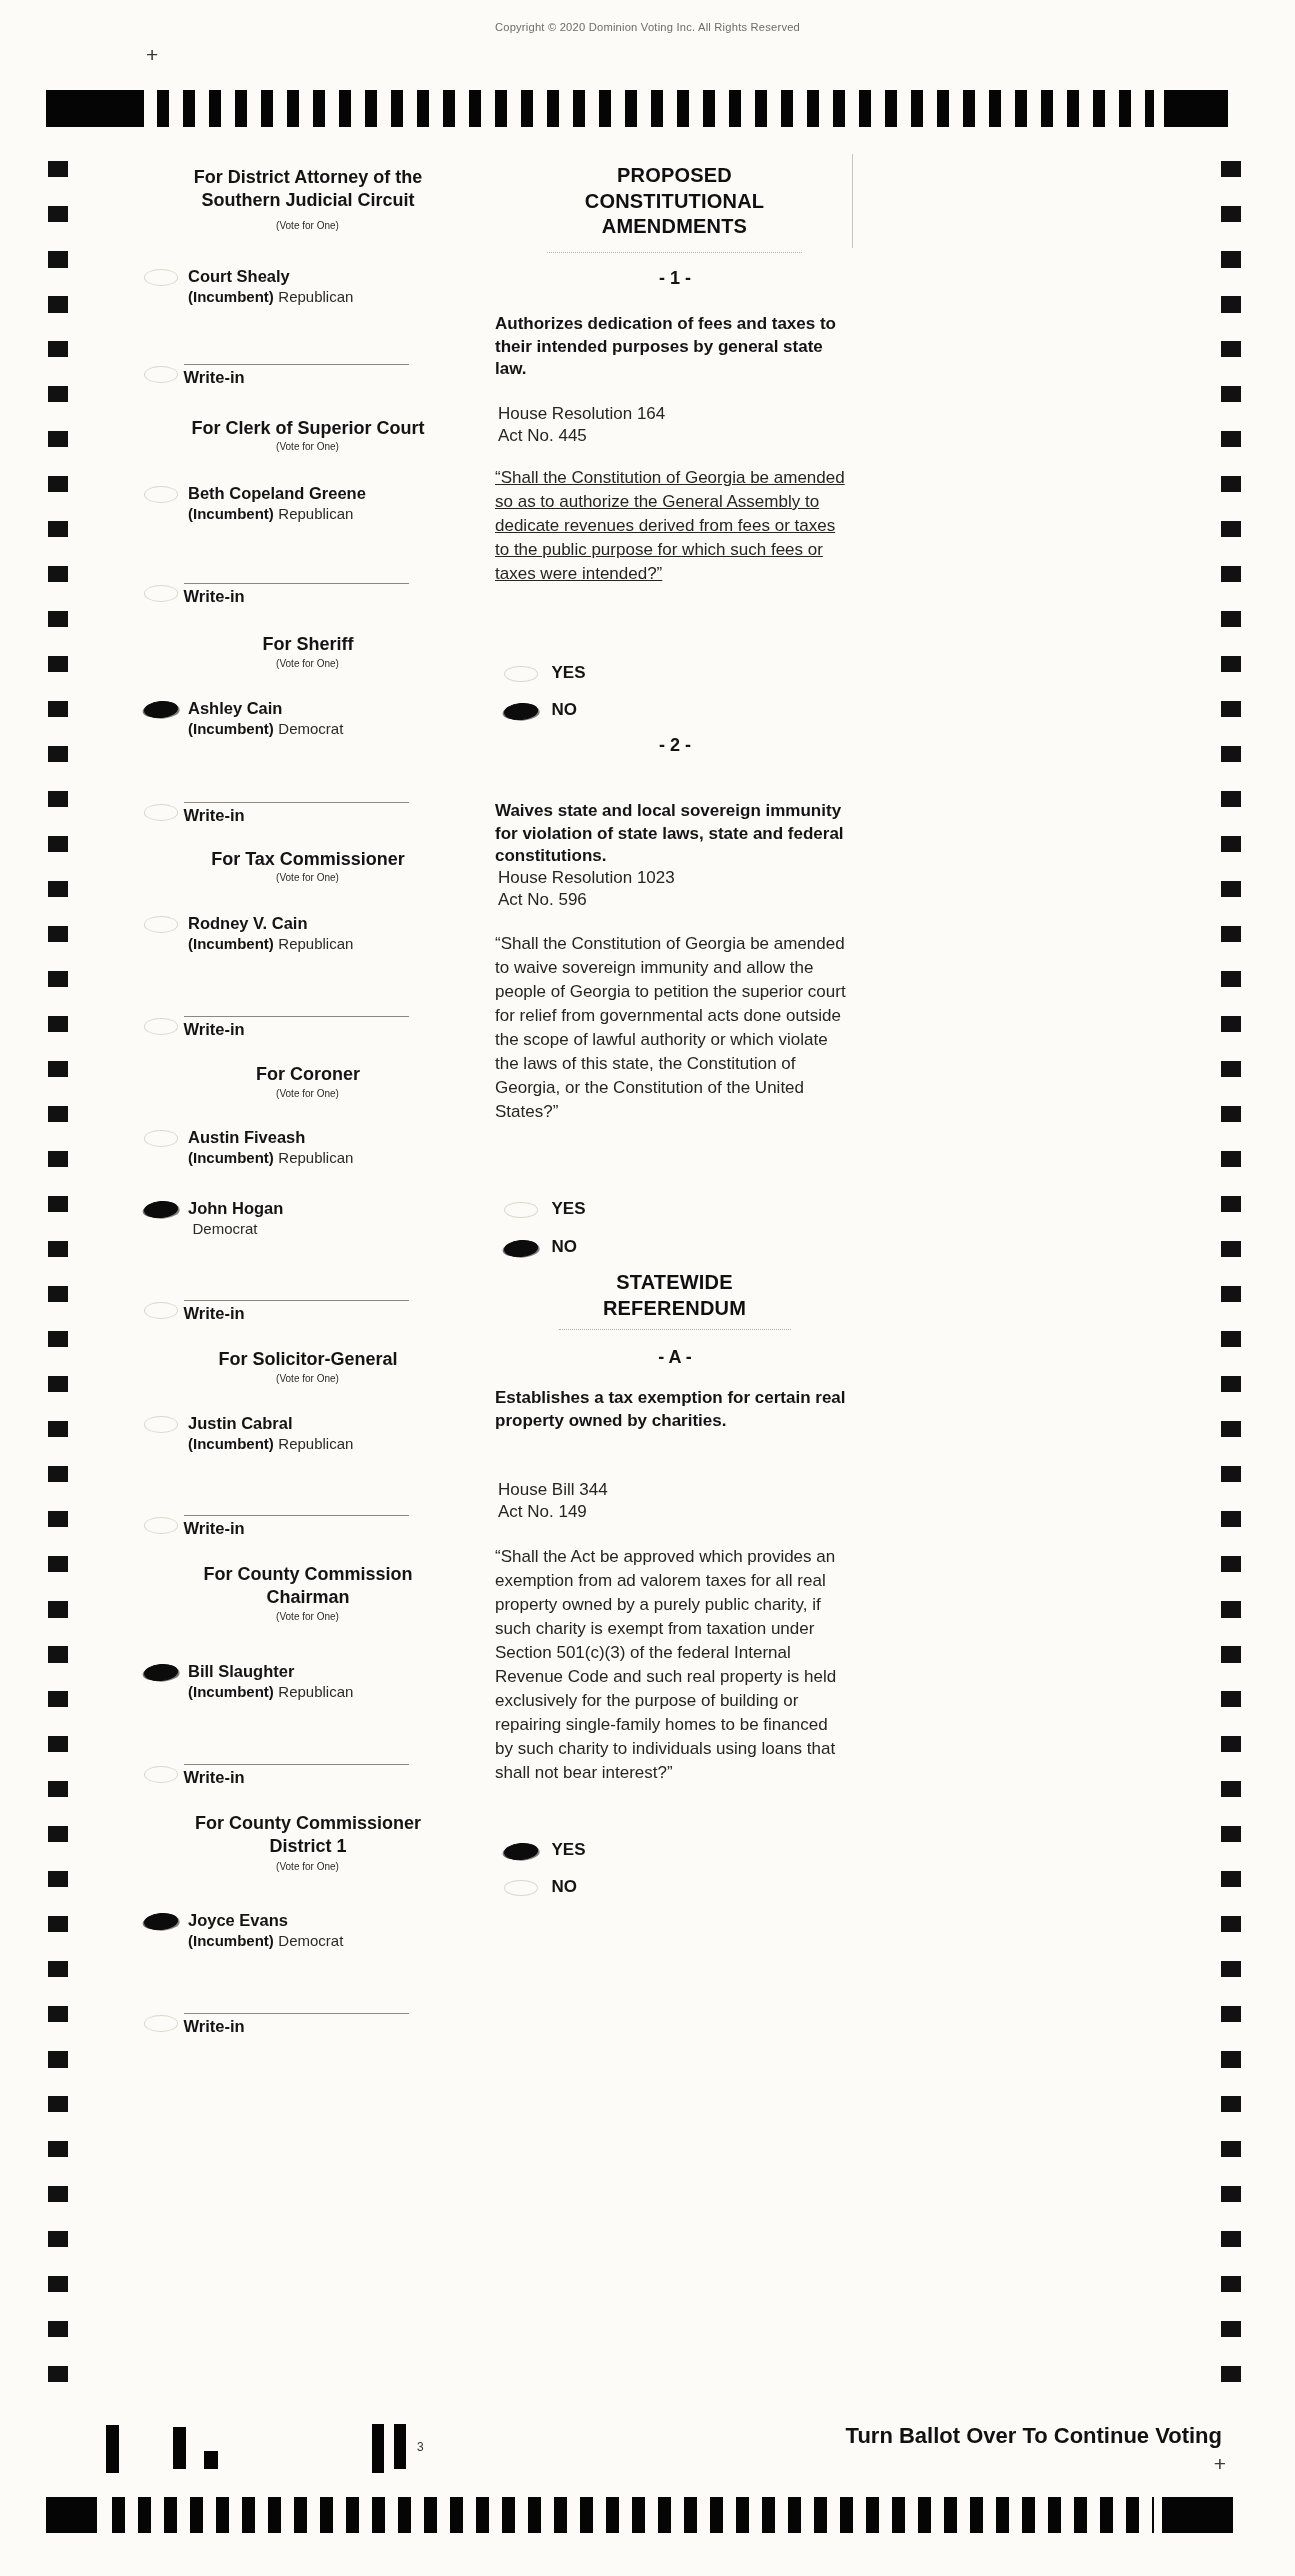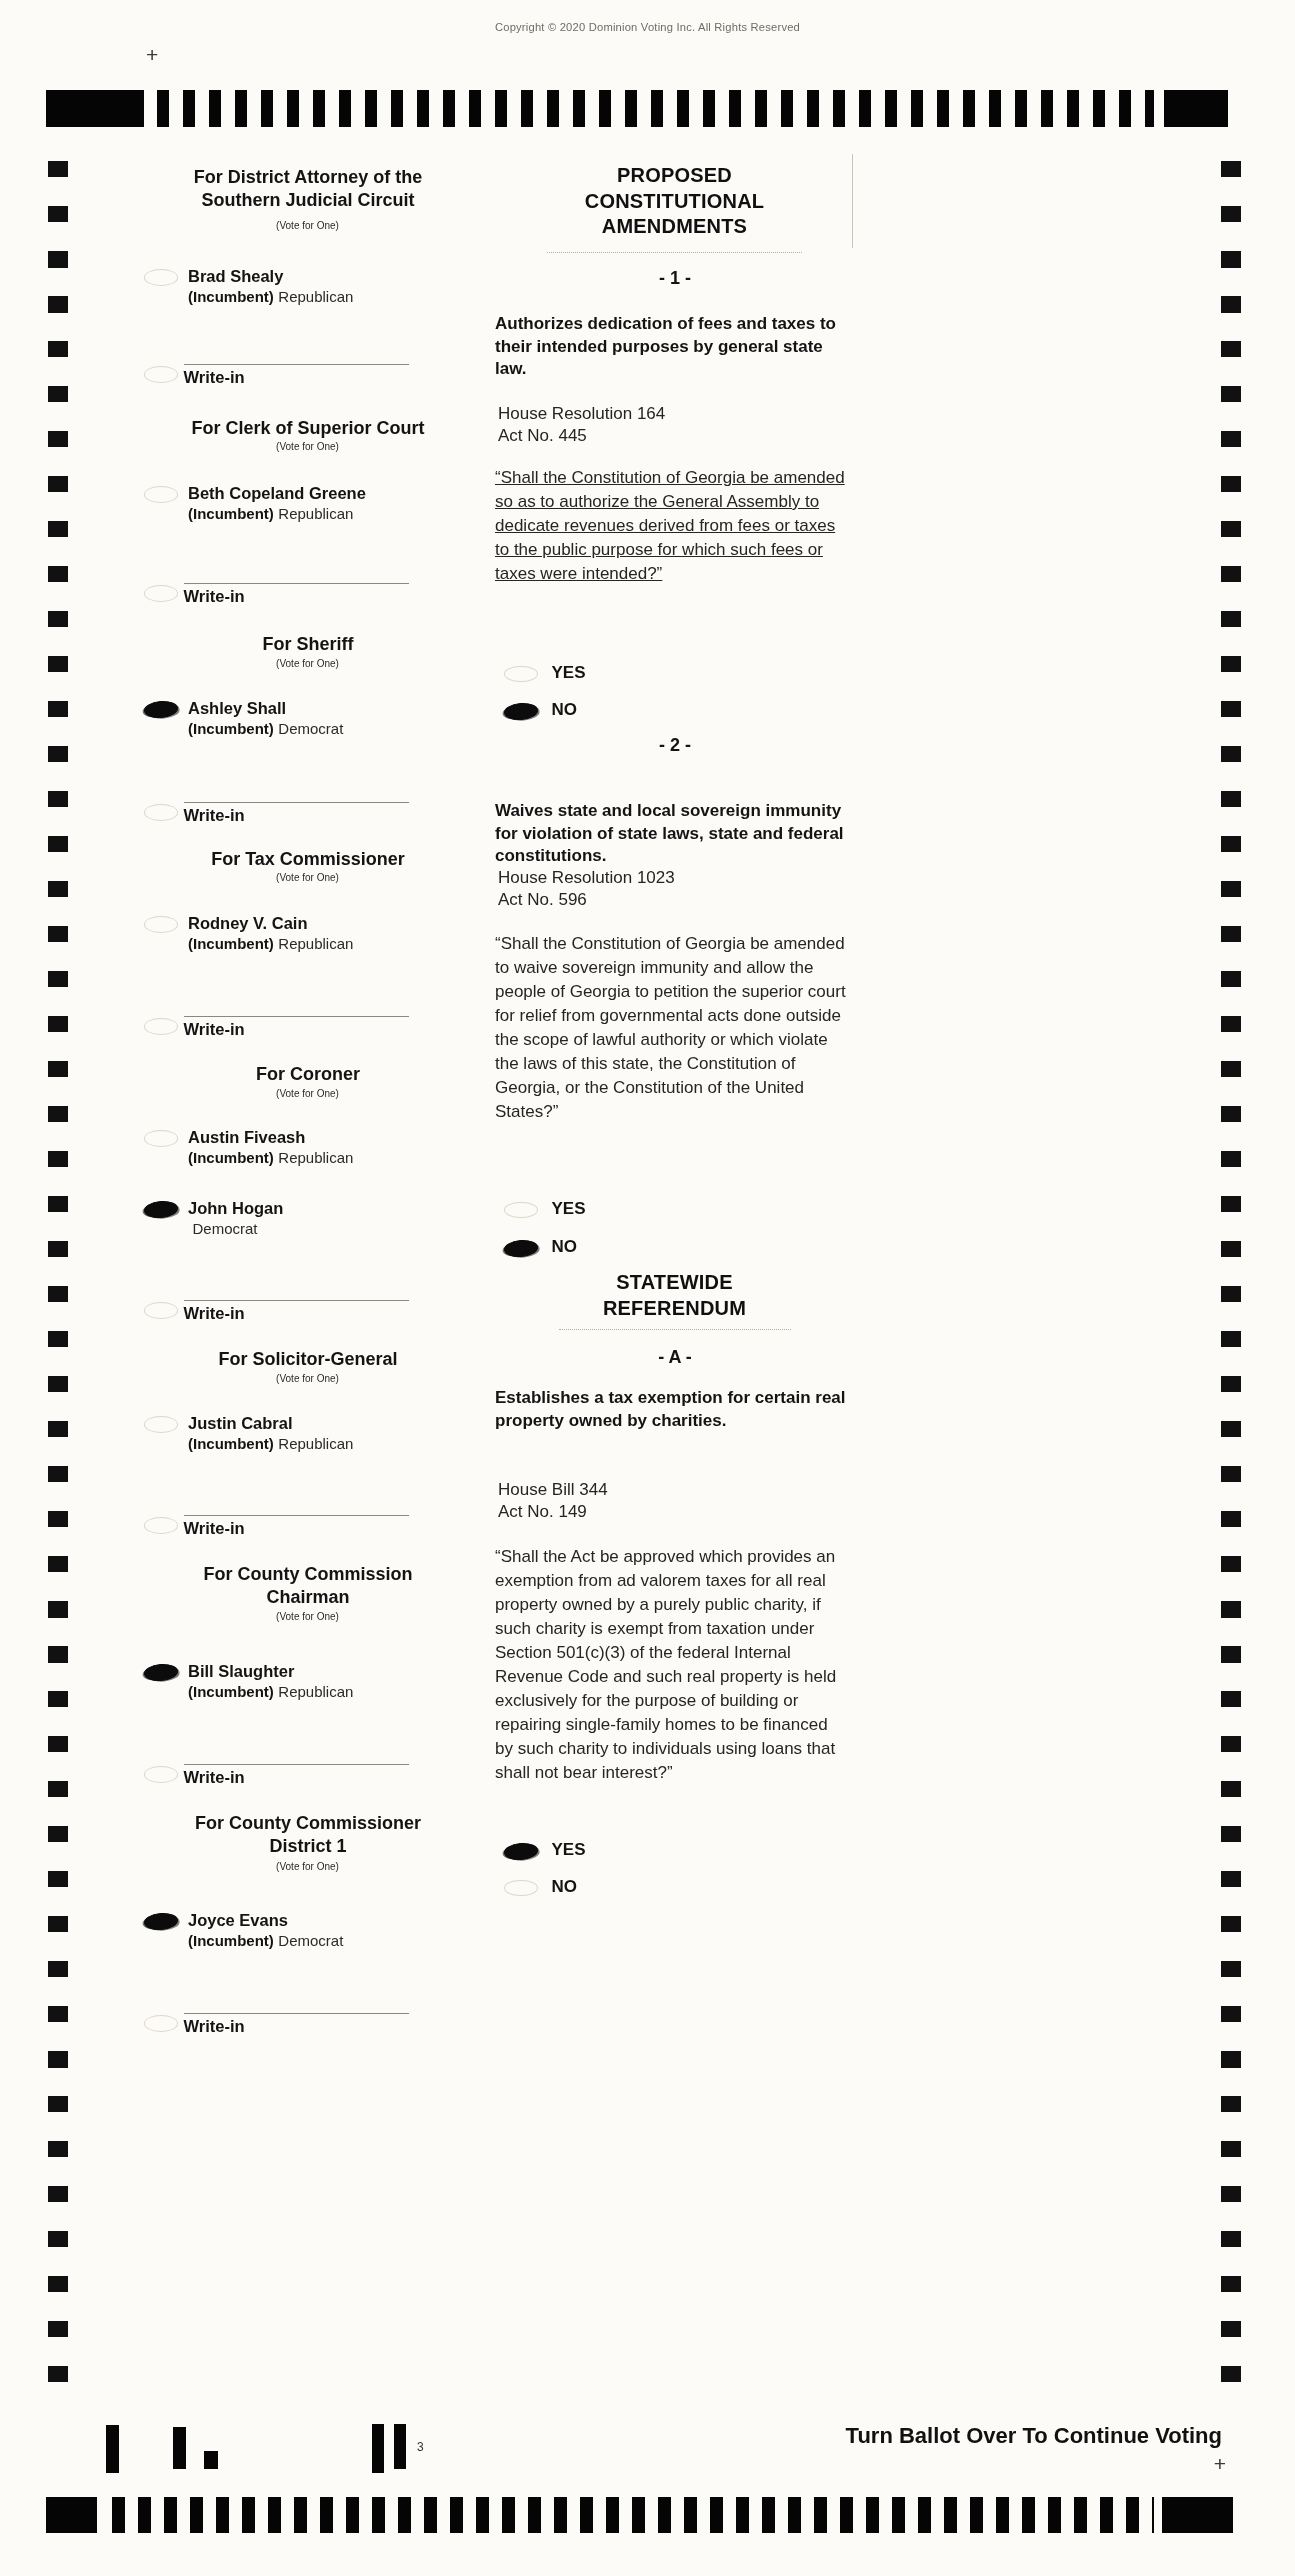--- a/index.html
+++ b/index.html
@@ -88,21 +88,21 @@
 
   <div class="vline" style="left:852px;top:154px;height:94px;"></div>
 
   <div class="col-left">
 
     <div class="ctitle" style="top:166px;">For District Attorney of the Southern Judicial Circuit</div>
     <div class="cvote" style="top:220px;">(Vote for One)</div>
     <div class="cand" style="top:267px;">
       <span class="oval faint"></span>
       <div class="ctext">
-        <div class="cname">Brad Shealy</div>
+        <div class="cname">Court Shealy</div>
         <div class="cparty"><span class="inc">(Incumbent)</span><span>Republican</span></div>
       </div>
     </div>
     <div class="writein" style="top:364px;">
       <span class="oval faint"></span>
       <div class="wbox">
         <div class="wlabel">Write-in</div>
       </div>
     </div>
 
@@ -120,21 +120,21 @@
       <div class="wbox">
         <div class="wlabel">Write-in</div>
       </div>
     </div>
 
     <div class="ctitle" style="top:633px;">For Sheriff</div>
     <div class="cvote" style="top:658px;">(Vote for One)</div>
     <div class="cand" style="top:699px;">
       <span class="oval filled"></span>
       <div class="ctext">
-        <div class="cname">Ashley Shall</div>
+        <div class="cname">Ashley Cain</div>
         <div class="cparty"><span class="inc">(Incumbent)</span><span>Democrat</span></div>
       </div>
     </div>
     <div class="writein" style="top:802px;">
       <span class="oval faint"></span>
       <div class="wbox">
         <div class="wlabel">Write-in</div>
       </div>
     </div>
 

